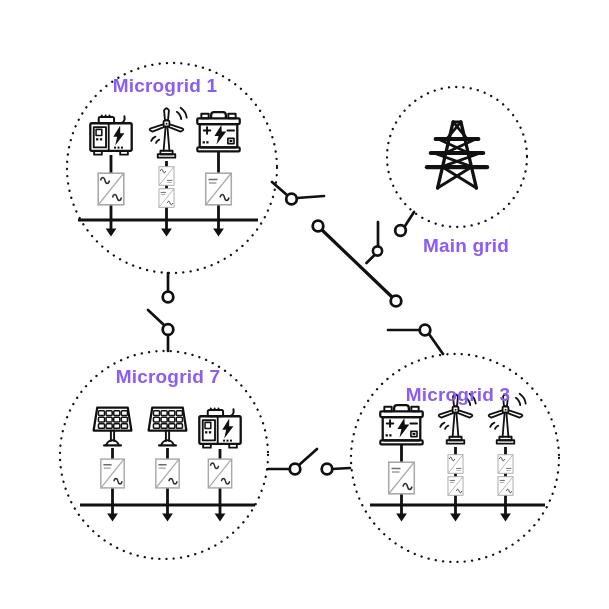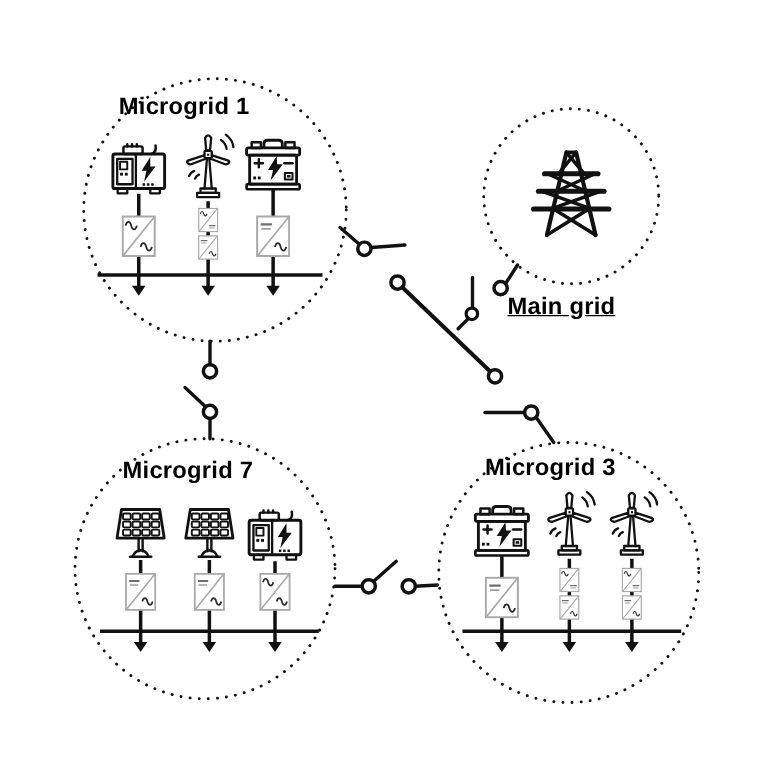--- a/index.html
+++ b/index.html
@@ -1,19 +1,19 @@
 <!DOCTYPE html>
 <html><head>
 <meta charset="utf-8">
 <style>
   html,body{margin:0;padding:0;background:#ffffff;}
   .canvas{position:relative;width:609px;height:609px;background:#ffffff;overflow:hidden;
           font-family:"Liberation Sans",sans-serif;}
   .canvas svg.stage{position:absolute;left:0;top:0;}
-  .grid-label{position:absolute;font-weight:700;font-size:19px;color:#000000;
+  .grid-label{position:absolute;text-align:center;font-weight:700;font-size:19px;color:#8b5cf6;
               letter-spacing:.2px;white-space:nowrap;}
 </style>
 </head>
 <body>
 
 <div class="canvas">
 
 <svg class="stage" width="609" height="609" viewBox="0 0 609 609">
   <defs>
 
@@ -245,15 +245,15 @@
     <path d="M378,222 V246" stroke-width="2.7"></path>
     <path d="M374,255.5 L366.5,263" stroke-width="2.7"></path>
     <circle cx="318" cy="226" r="5.3" fill="#ffffff" stroke-width="2.8"></circle>
     <circle cx="396" cy="301" r="5.3" fill="#ffffff" stroke-width="2.8"></circle>
     <circle cx="377.5" cy="251" r="4.6" fill="#ffffff" stroke-width="2.6"></circle>
   </g>
 </svg>
 
   <div class="grid-label" style="left:95px;top:75px;width:140px;">Microgrid 1</div>
   <div class="grid-label" style="left:98px;top:366px;width:140px;">Microgrid 7</div>
-  <div class="grid-label" style="left:388px;top:364px;width:140px;">Microgrid 3</div>
-  <div class="grid-label" style="left:406px;top:235px;width:120px;text-decoration:underline;">Main grid</div>
+  <div class="grid-label" style="left:388px;top:384px;width:140px;">Microgrid 3</div>
+  <div class="grid-label" style="left:406px;top:235px;width:120px;">Main grid</div>
 </div>
 
 </body></html>

